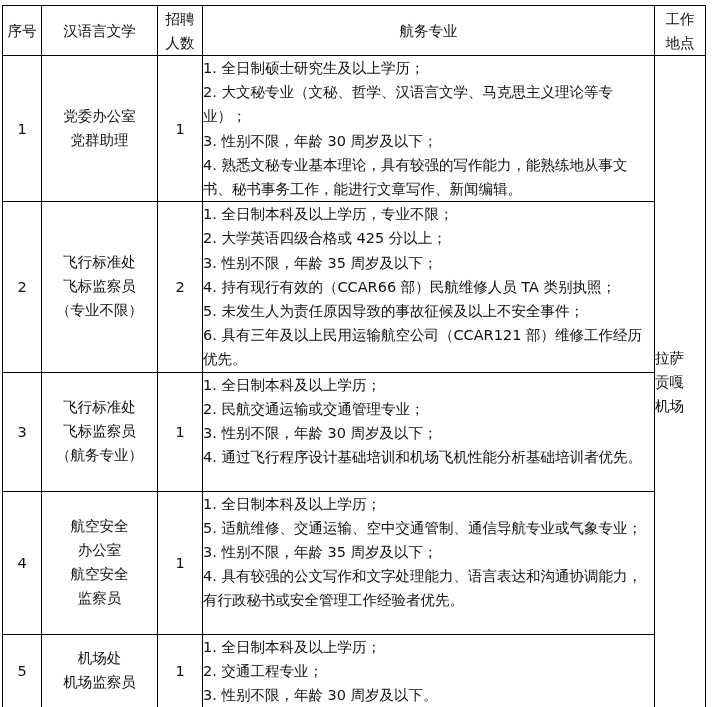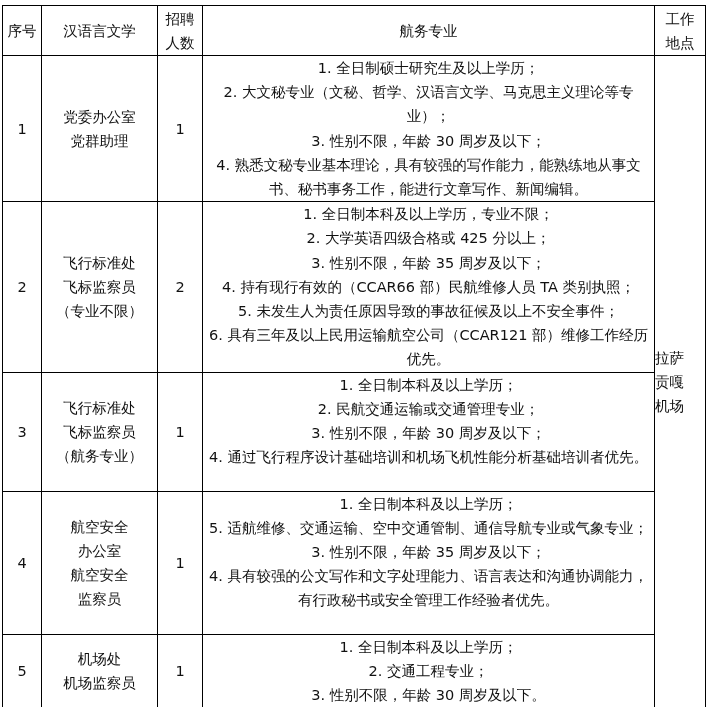--- a/index.html
+++ b/index.html
@@ -4,26 +4,26 @@
 <style>
   html, body { margin: 0; padding: 0; background: #ffffff; }
   body { width: 714px; height: 707px; position: relative; overflow: hidden;
          font-family: "DejaVu Sans", "Liberation Sans", sans-serif; color: #111; }
   table.recruit { position: absolute; left: 2px; top: 5px; border-collapse: collapse;
                   table-layout: fixed; width: 703px; }
   table.recruit td, table.recruit th { border: 1.5px solid #000; padding: 0; font-weight: normal;
                   font-size: 14.5px; }
   th { height: 49px; text-align: center; vertical-align: middle; line-height: 24px; }
   td.c { text-align: center; vertical-align: middle; line-height: 24px; }
-  td.cond { text-align: center; vertical-align: top; padding: 2px 2px 2px 1px; line-height: 24.2px; margin-top: 24px; }
+  td.cond { text-align: left; vertical-align: top; padding: 2px 2px 2px 1px; line-height: 24.2px; margin-top: 24px; }
   td.cond div { white-space: normal; word-break: break-all; }
   td.loc { vertical-align: middle; line-height: 24px; }
   .r1 { height: 143px; } .r2 { height: 168px; } .r3 { height: 119px; }
   .r4 { height: 143px; } .r5 { height: 72px; }
-  .pos div { line-height: 24px; }
+  .pos div { line-height: 24px; font-family: Liberation Mono, monospace; }
 </style>
 </head>
 <body>
 
 <table class="recruit">
   <colgroup>
     <col style="width:39px">
     <col style="width:116px">
     <col style="width:45px">
     <col style="width:452px">

